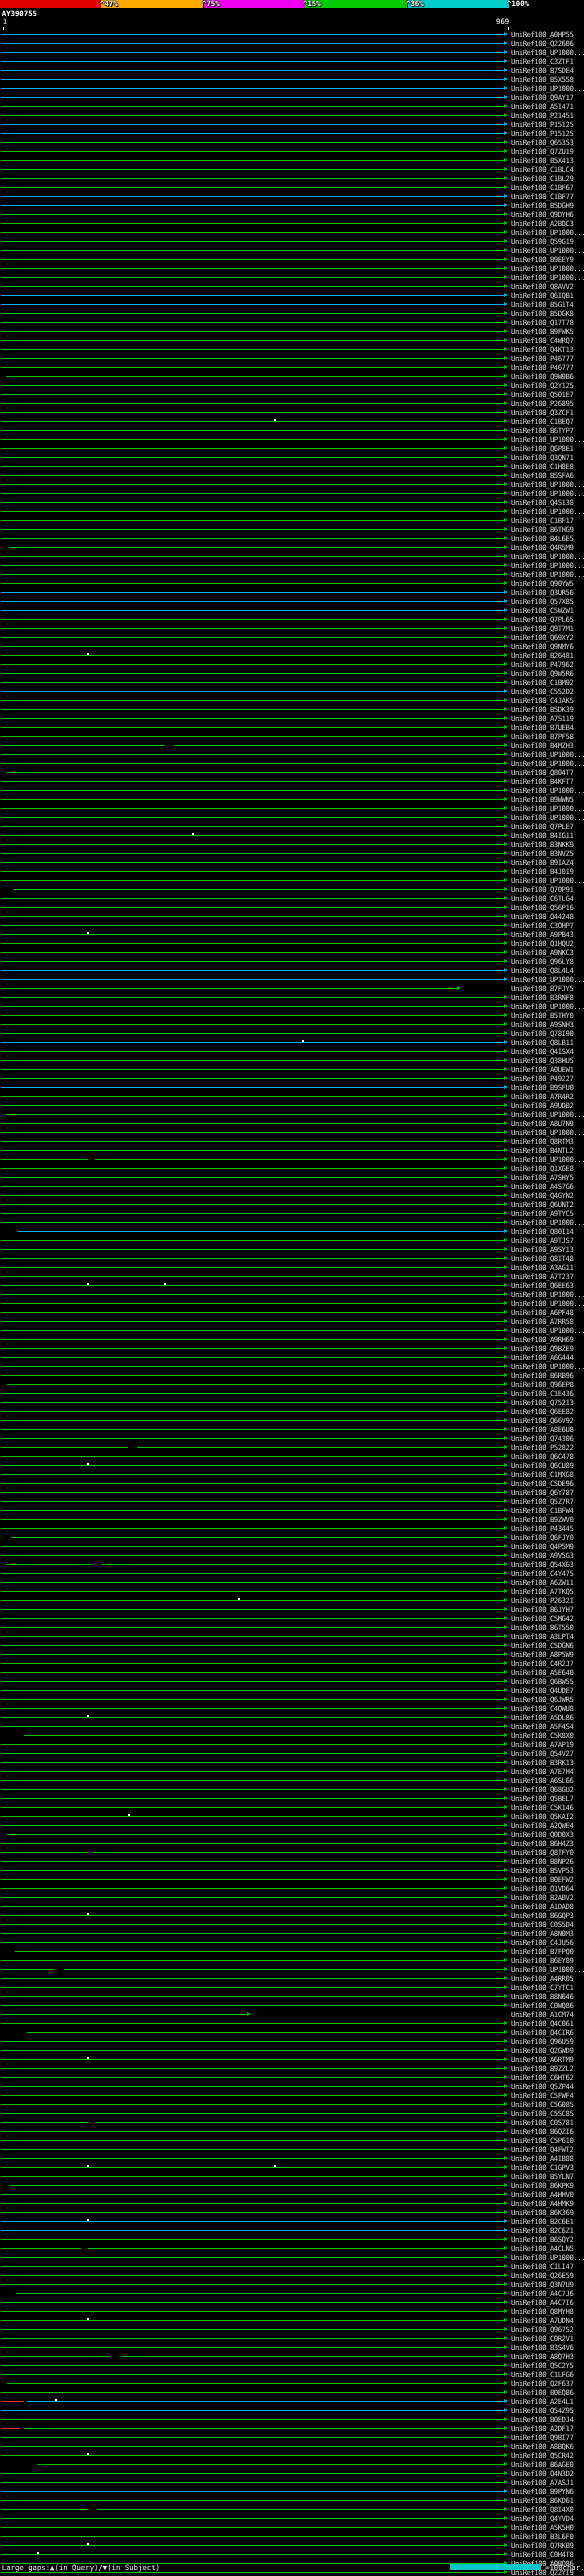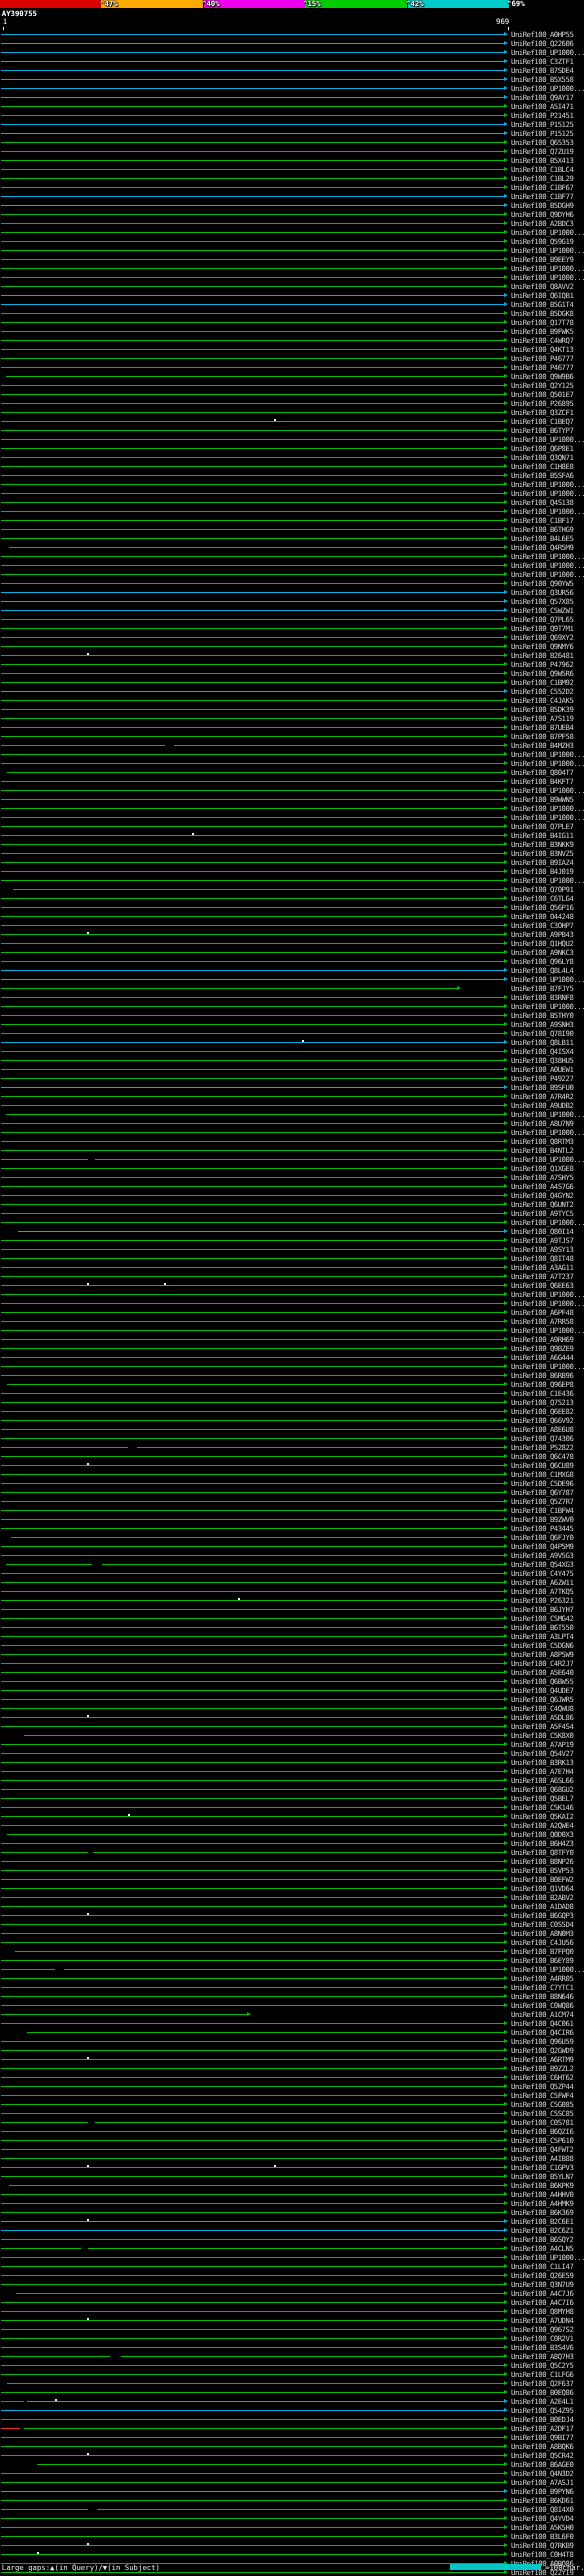--- a/index.html
+++ b/index.html
@@ -36,24 +36,24 @@
 <body>
 
 <div id="screen">
   <div class="key">
       <div class="keyseg" style="left: 0px; width: 101px; background: rgb(221, 0, 0);"></div>
       <div class="keyseg" style="left: 101px; width: 102px; background: rgb(255, 170, 0);"></div>
       <div class="keyseg" style="left: 204px; width: 101px; background: rgb(238, 0, 238);"></div>
       <div class="keyseg" style="left: 305px; width: 102px; background: rgb(0, 204, 0);"></div>
       <div class="keyseg" style="left: 408px; width: 101px; background: rgb(0, 204, 204);"></div>
       <div class="keylabel" style="left: 100px;">^47%</div>
-      <div class="keylabel" style="left: 202px;">^40%</div>
+      <div class="keylabel" style="left: 202px;">^75%</div>
       <div class="keylabel" style="left: 303px;">^15%</div>
-      <div class="keylabel" style="left: 406px;">^42%</div>
-      <div class="keylabel" style="left: 507px;">^69%</div>
+      <div class="keylabel" style="left: 406px;">^36%</div>
+      <div class="keylabel" style="left: 507px;">^100%</div>
     </div>
 
   <div class="title">AY390755</div>
 
   <div>
     <span class="rlabel" style="left:2.7px">1</span>
     <span class="rlabel" style="left:496px">969</span>
     <div class="rtick" style="left:2.7px"></div>
     <div class="rtick" style="left:508px"></div>
   </div>

